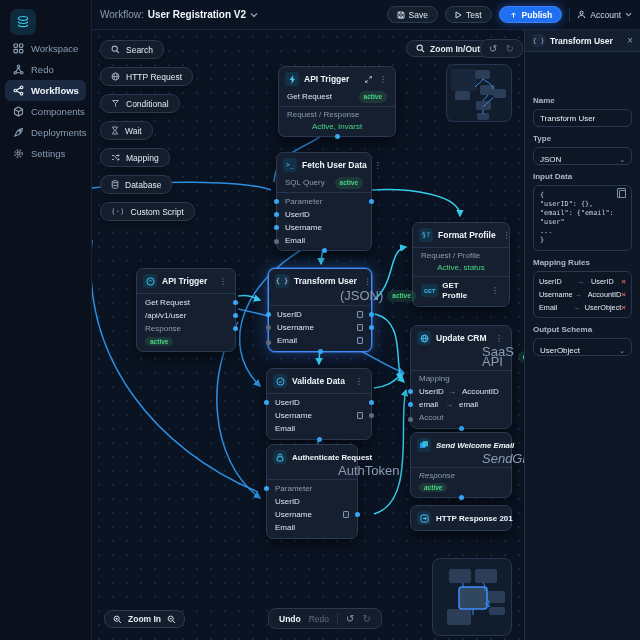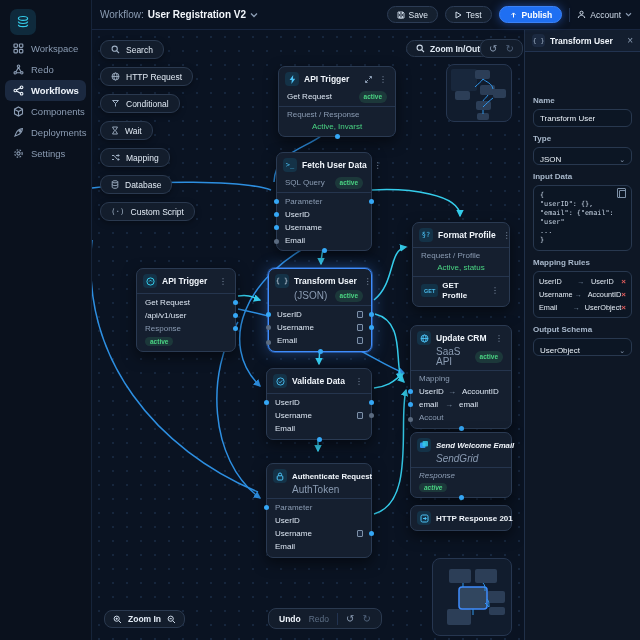--- a/index.html
+++ b/index.html
@@ -50,21 +50,21 @@
   .mm-top { left:354px; top:34px; width:66px; height:58px; }
   .mm-bot { left:340px; top:528px; width:80px; height:78px; }
 
   
   .node { position:absolute; background:#151f2f; border:1px solid #2a3a52; border-radius:7px; z-index:3; box-shadow:0 5px 14px rgba(0,0,0,.5); font-size:8px; }
   .node.selected { border-color:#3f8cfd; box-shadow:0 0 0 1px rgba(63,140,253,.45), 0 0 16px rgba(63,140,253,.4); }
   .nh { display:flex; align-items:center; gap:5px; padding:5px 6px 3px 6px; }
   .nico { width:14px; height:14px; border-radius:4px; background:#143247; display:flex; align-items:center; justify-content:center; color:#4cc3f7; flex:0 0 auto; font-size:7px; }
   .ntitle { font-weight:bold; color:#f0f5fb; font-size:8.5px; white-space:nowrap; flex:1; }
   .ndots { color:#8b9cb3; font-size:8px; padding:0 2px; cursor:pointer; }
-  .nsub { color:#8b9cb3; font-size:10px; }
+  .nsub { color:#8b9cb3; font-size:13px;margin-left:46px; }
   .nbadge { background:rgba(74,212,131,.14); color:#4ad483; border-radius:7px; font-size:6.5px; padding:1px 5px; font-weight:bold; }
   .ndiv { border-top:1px solid #25354e; margin:2px 0; }
   .nrow { position:relative; display:flex; align-items:center; gap:4px; padding:1.5px 8px; color:#dce6f2; font-size:8px; line-height:10px; }
   .nrow.gray { color:#8b9cb3; }
   .nline { padding:1px 8px; color:#8b9cb3; font-size:8px; line-height:10px; }
   .nline.green { color:#4ad483;text-align:center; }
   .doc { margin-left:auto; width:6px; height:7px; border:1px solid #7e91a8; border-radius:1px; background:#1b2940; }
   .port { position:absolute; width:5px; height:5px; border-radius:50%; background:#35a7f5; z-index:4; cursor:crosshair; }
   .port.gray { background:#5b6b80; }
   .pL { left:-3px; top:50%; margin-top:-2.5px; }
@@ -563,21 +563,21 @@
       </div>
       <div class="nrow gray" style="padding-left:25px;">
           <span class="nsub">SendGrid</span>
         </div>
       <div class="ndiv"></div>
       <div class="nline">Response</div>
       <div style="padding:1px 8px 5px 8px;"><span class="nbadge">active</span></div>
       <span class="port pB"></span>
     </div>
 
-    <div class="node" style="left:174px; top:433px; width:106px;">
+    <div class="node" style="left:174px; top:414px; width:92px;">
       <div class="nh" style="padding-bottom:0;">
         <span class="nico">
             <svg width="8" height="9" viewBox="0 0 8 9">
               <g fill="none" stroke="#4cc3f7" stroke-width="1">
                 <rect x="1.2" y="3.8" width="5.6" height="4.2" rx="1"></rect>
                 <path d="M2.4 3.8V2.6a1.6 1.6 0 013.2 0v1.2"></path>
               </g>
             </svg>
           </span>
         <span class="ntitle" style="font-size:7.8px;">Authenticate Request</span>

